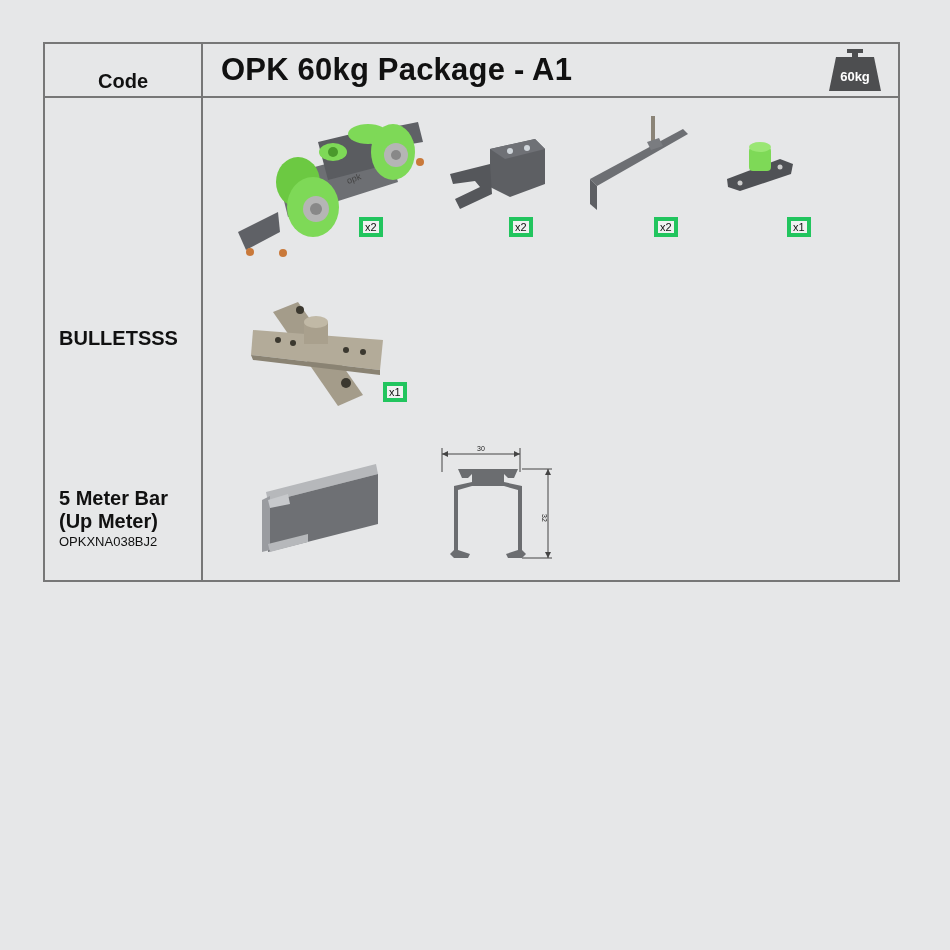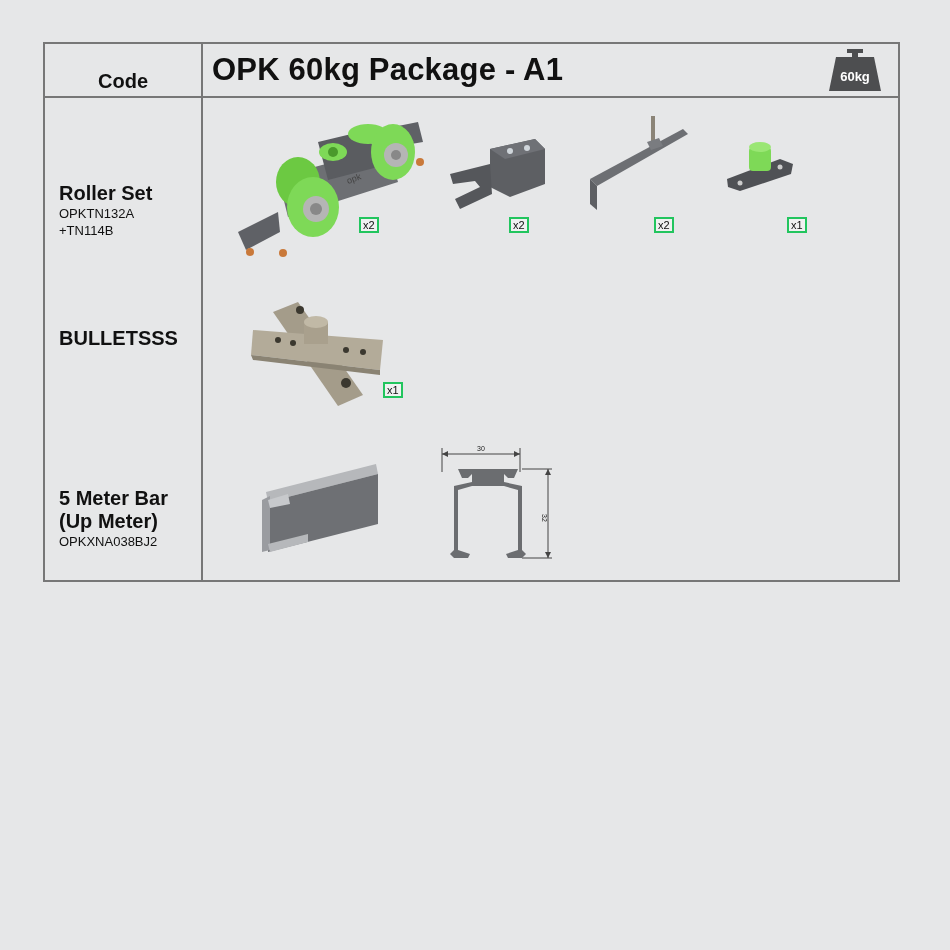--- a/index.html
+++ b/index.html
@@ -1,27 +1,27 @@
 <!DOCTYPE html>
 <html><head>
 <meta charset="utf-8">
 <style>
   html, body { margin:0; padding:0; }
   body { width:950px; height:950px; background:#e6e7e8; position:relative; overflow:hidden; font-family:"Liberation Sans", sans-serif; color:#111; }
   .table { position:absolute; left:43px; top:42px; width:857px; height:540px; border:2px solid #777; box-sizing:border-box; }
   .vline { position:absolute; left:156px; top:0; width:2px; height:100%; background:#777; }
   .hline { position:absolute; left:0; top:52px; width:100%; height:2px; background:#777; }
   .code-header { position:absolute; left:0; top:0; width:156px; height:52px; display:flex; align-items:center; justify-content:center; font-weight:bold; font-size:20px; padding-top:23px; box-sizing:border-box; }
-  .title { position:absolute; left:167px; top:8px; font-weight:bold; font-size:31px; letter-spacing:0.2px; }
+  .title { position:absolute; left:176px; top:8px; font-weight:bold; font-size:31px; letter-spacing:0.2px; }
   .weight-badge { position:absolute; left:783px; top:5px; width:54px; height:42px;text-align:right; }
   .weight-badge svg { width:54px; height:42px; display:block; }
   .row-label { position:absolute; left:14px; }
   .row-label .name { font-weight:bold; font-size:20px; line-height:23px; }
   .row-label .code { font-size:13px; line-height:17px; }
-  .qty { position:absolute; font-size:11px; border:2px solid #22c55e; padding:0 2px; line-height:12px; background:#f1f1f1; color:#111; }
+  .qty { position:absolute; font-size:11px; border:4px solid #22c55e; padding:0 2px; line-height:12px; background:#f1f1f1; color:#111; }
   .img { position:absolute; }
 </style>
 </head>
 <body>
 
 <div class="table">
   <div class="vline"></div>
   <div class="hline"></div>
 
   <div class="code-header">Code</div>
@@ -29,25 +29,20 @@
 
   <div class="weight-badge">
     <svg viewBox="0 0 54 42">
       <rect x="19" y="0" width="16" height="4" fill="#4d4e50"></rect>
       <rect x="24" y="3" width="6" height="5" fill="#4d4e50"></rect>
       <polygon points="8,8 46,8 53,42 1,42" fill="#4d4e50"></polygon>
       <text x="27" y="32" text-anchor="middle" font-family="Liberation Sans, sans-serif" font-weight="bold" font-size="13" fill="#fff">60kg</text>
     </svg>
   </div>
 
-  <div class="row-label" style="top:138px;">
-    <div class="name">Roller Set</div>
-    <div class="code">OPKTN132A</div>
-    <div class="code">+TN114B</div>
-  </div>
 
   <svg class="img" style="left:193px; top:78px;" width="190" height="135" viewBox="0 0 190 135">
     <polygon points="0,110 40,90 42,110 8,128" fill="#5f6166"></polygon>
     <polygon points="140,8 180,0 185,20 150,26" fill="#5f6166"></polygon>
     <polygon points="40,55 150,25 160,60 50,95" fill="#6d6f73"></polygon>
     <polygon points="80,20 130,8 140,45 90,58" fill="#5a5c60"></polygon>
     <ellipse cx="130" cy="12" rx="20" ry="10" fill="#7ed957"></ellipse>
     <ellipse cx="95" cy="30" rx="14" ry="9" fill="#7ed957"></ellipse>
     <circle cx="95" cy="30" r="5" fill="#4a9a2c"></circle>
     <ellipse cx="60" cy="60" rx="22" ry="25" fill="#6cc942"></ellipse>

